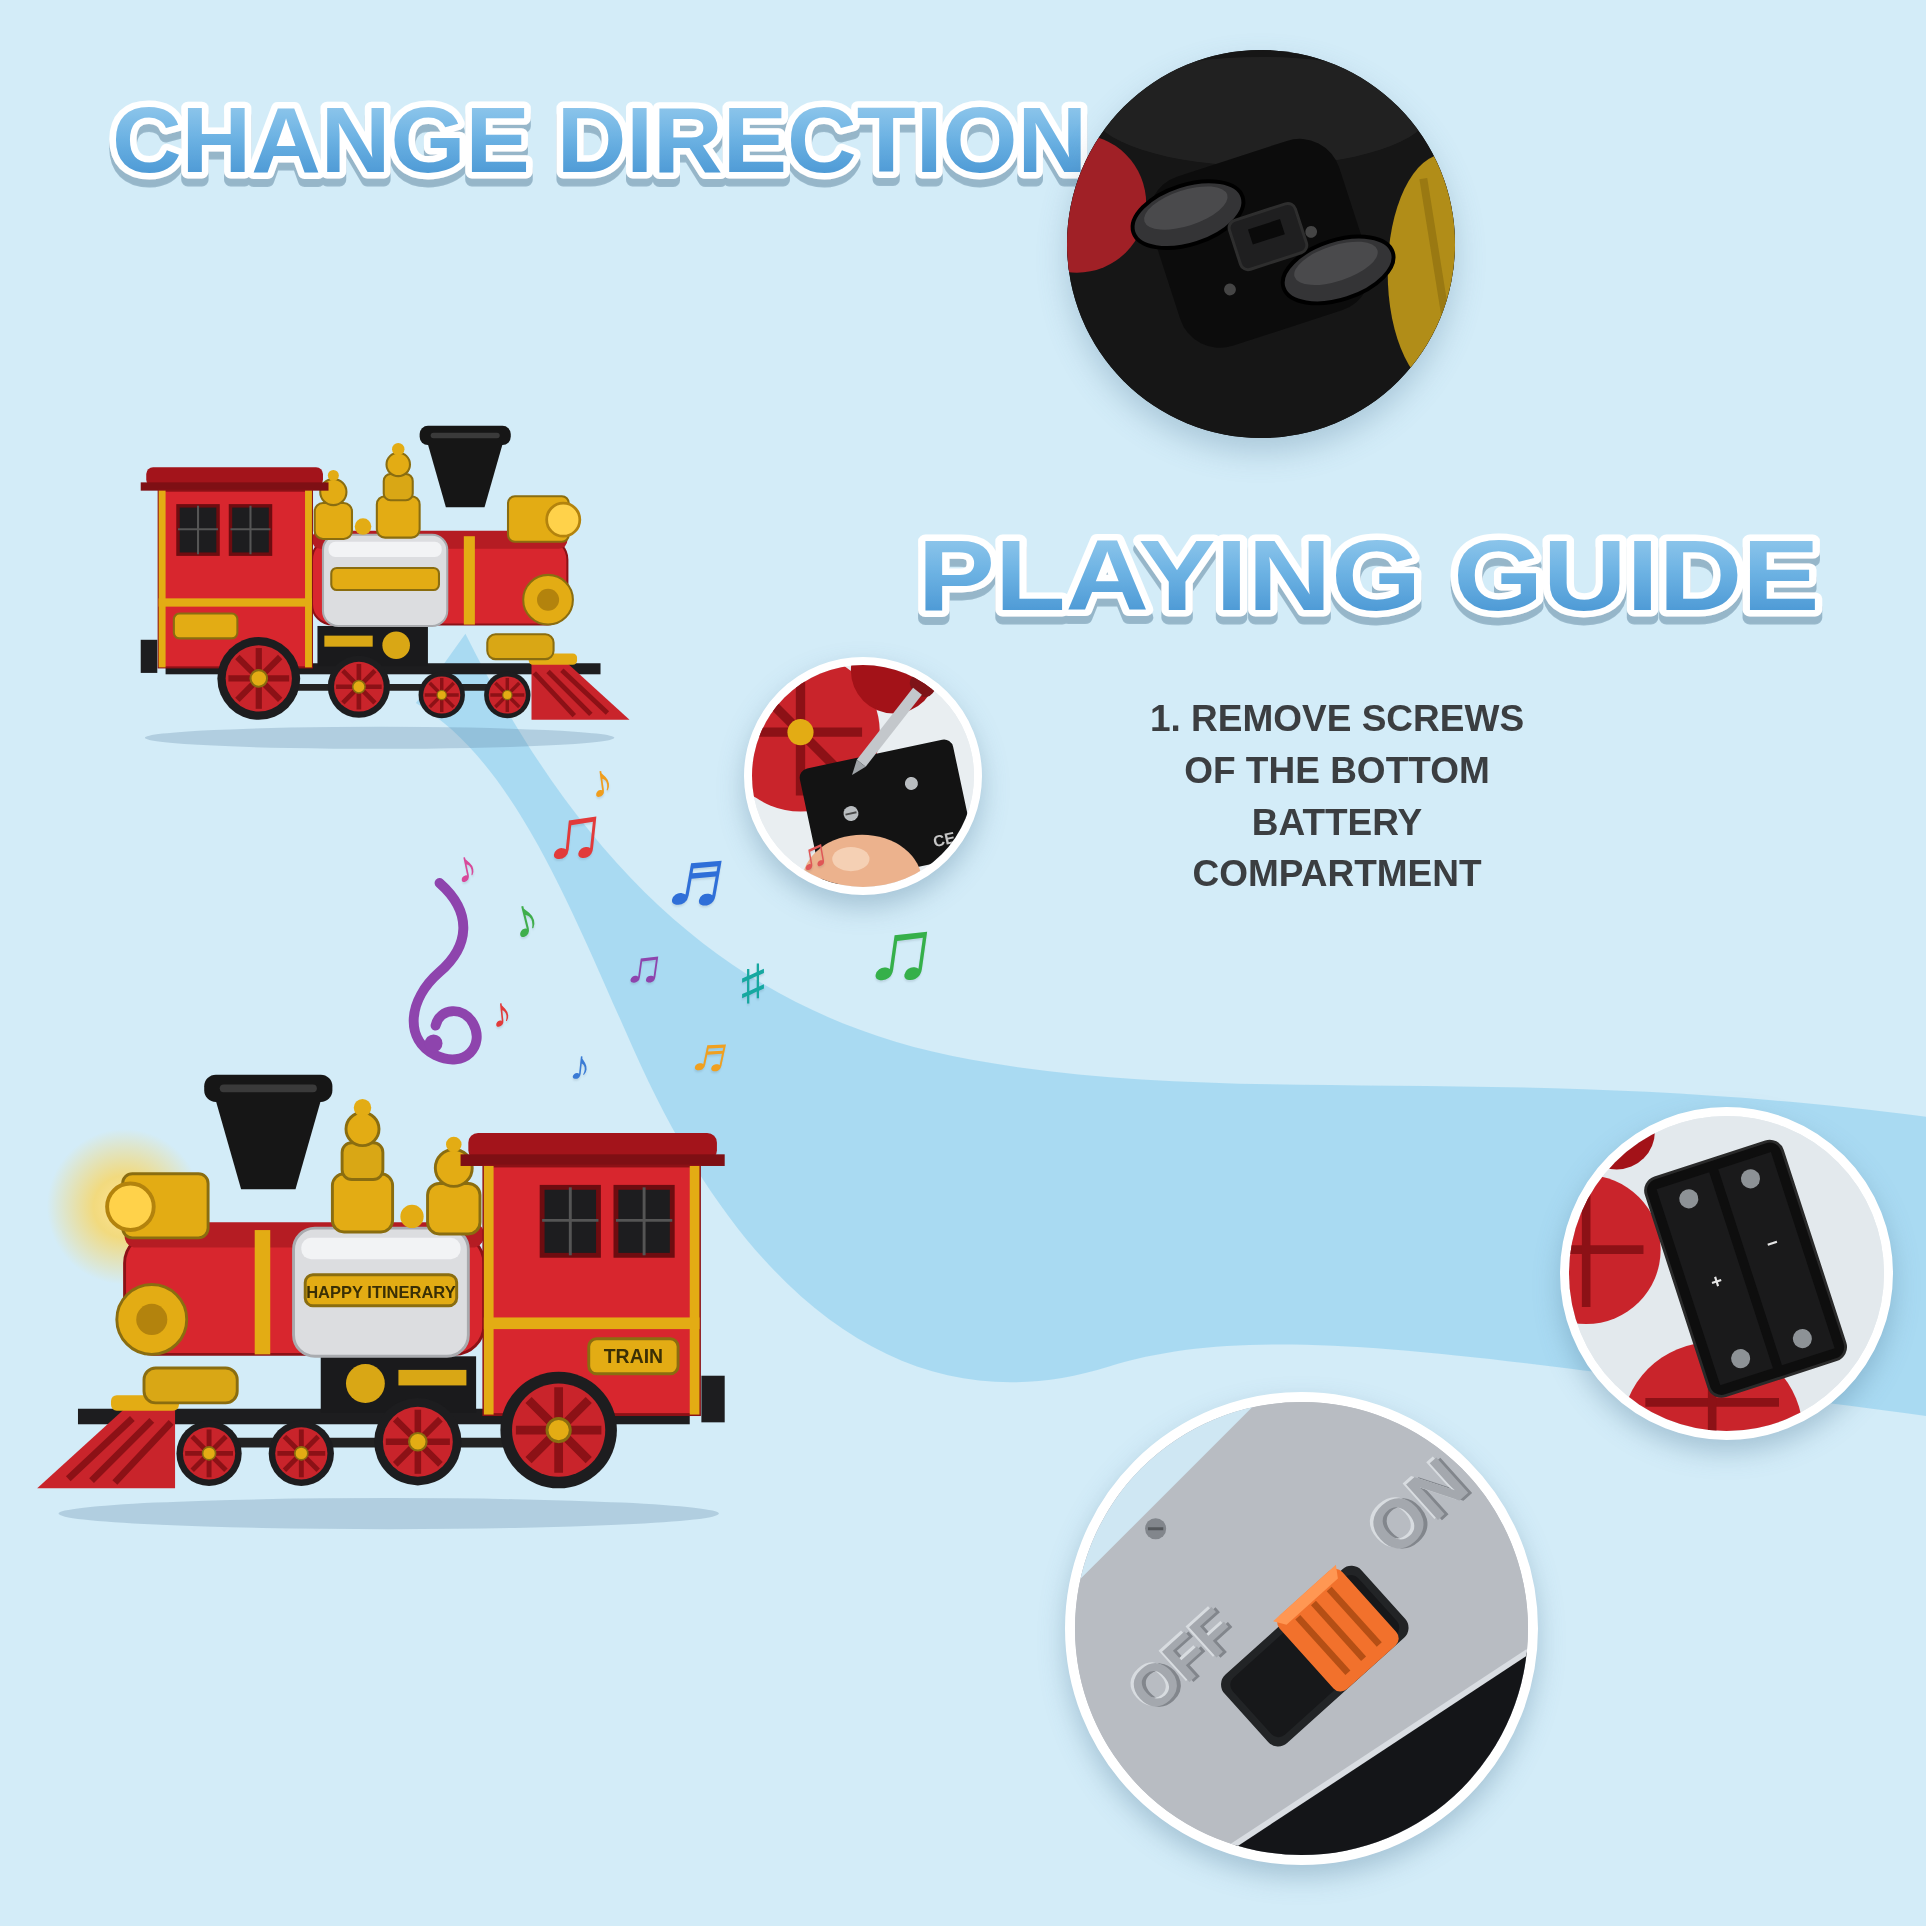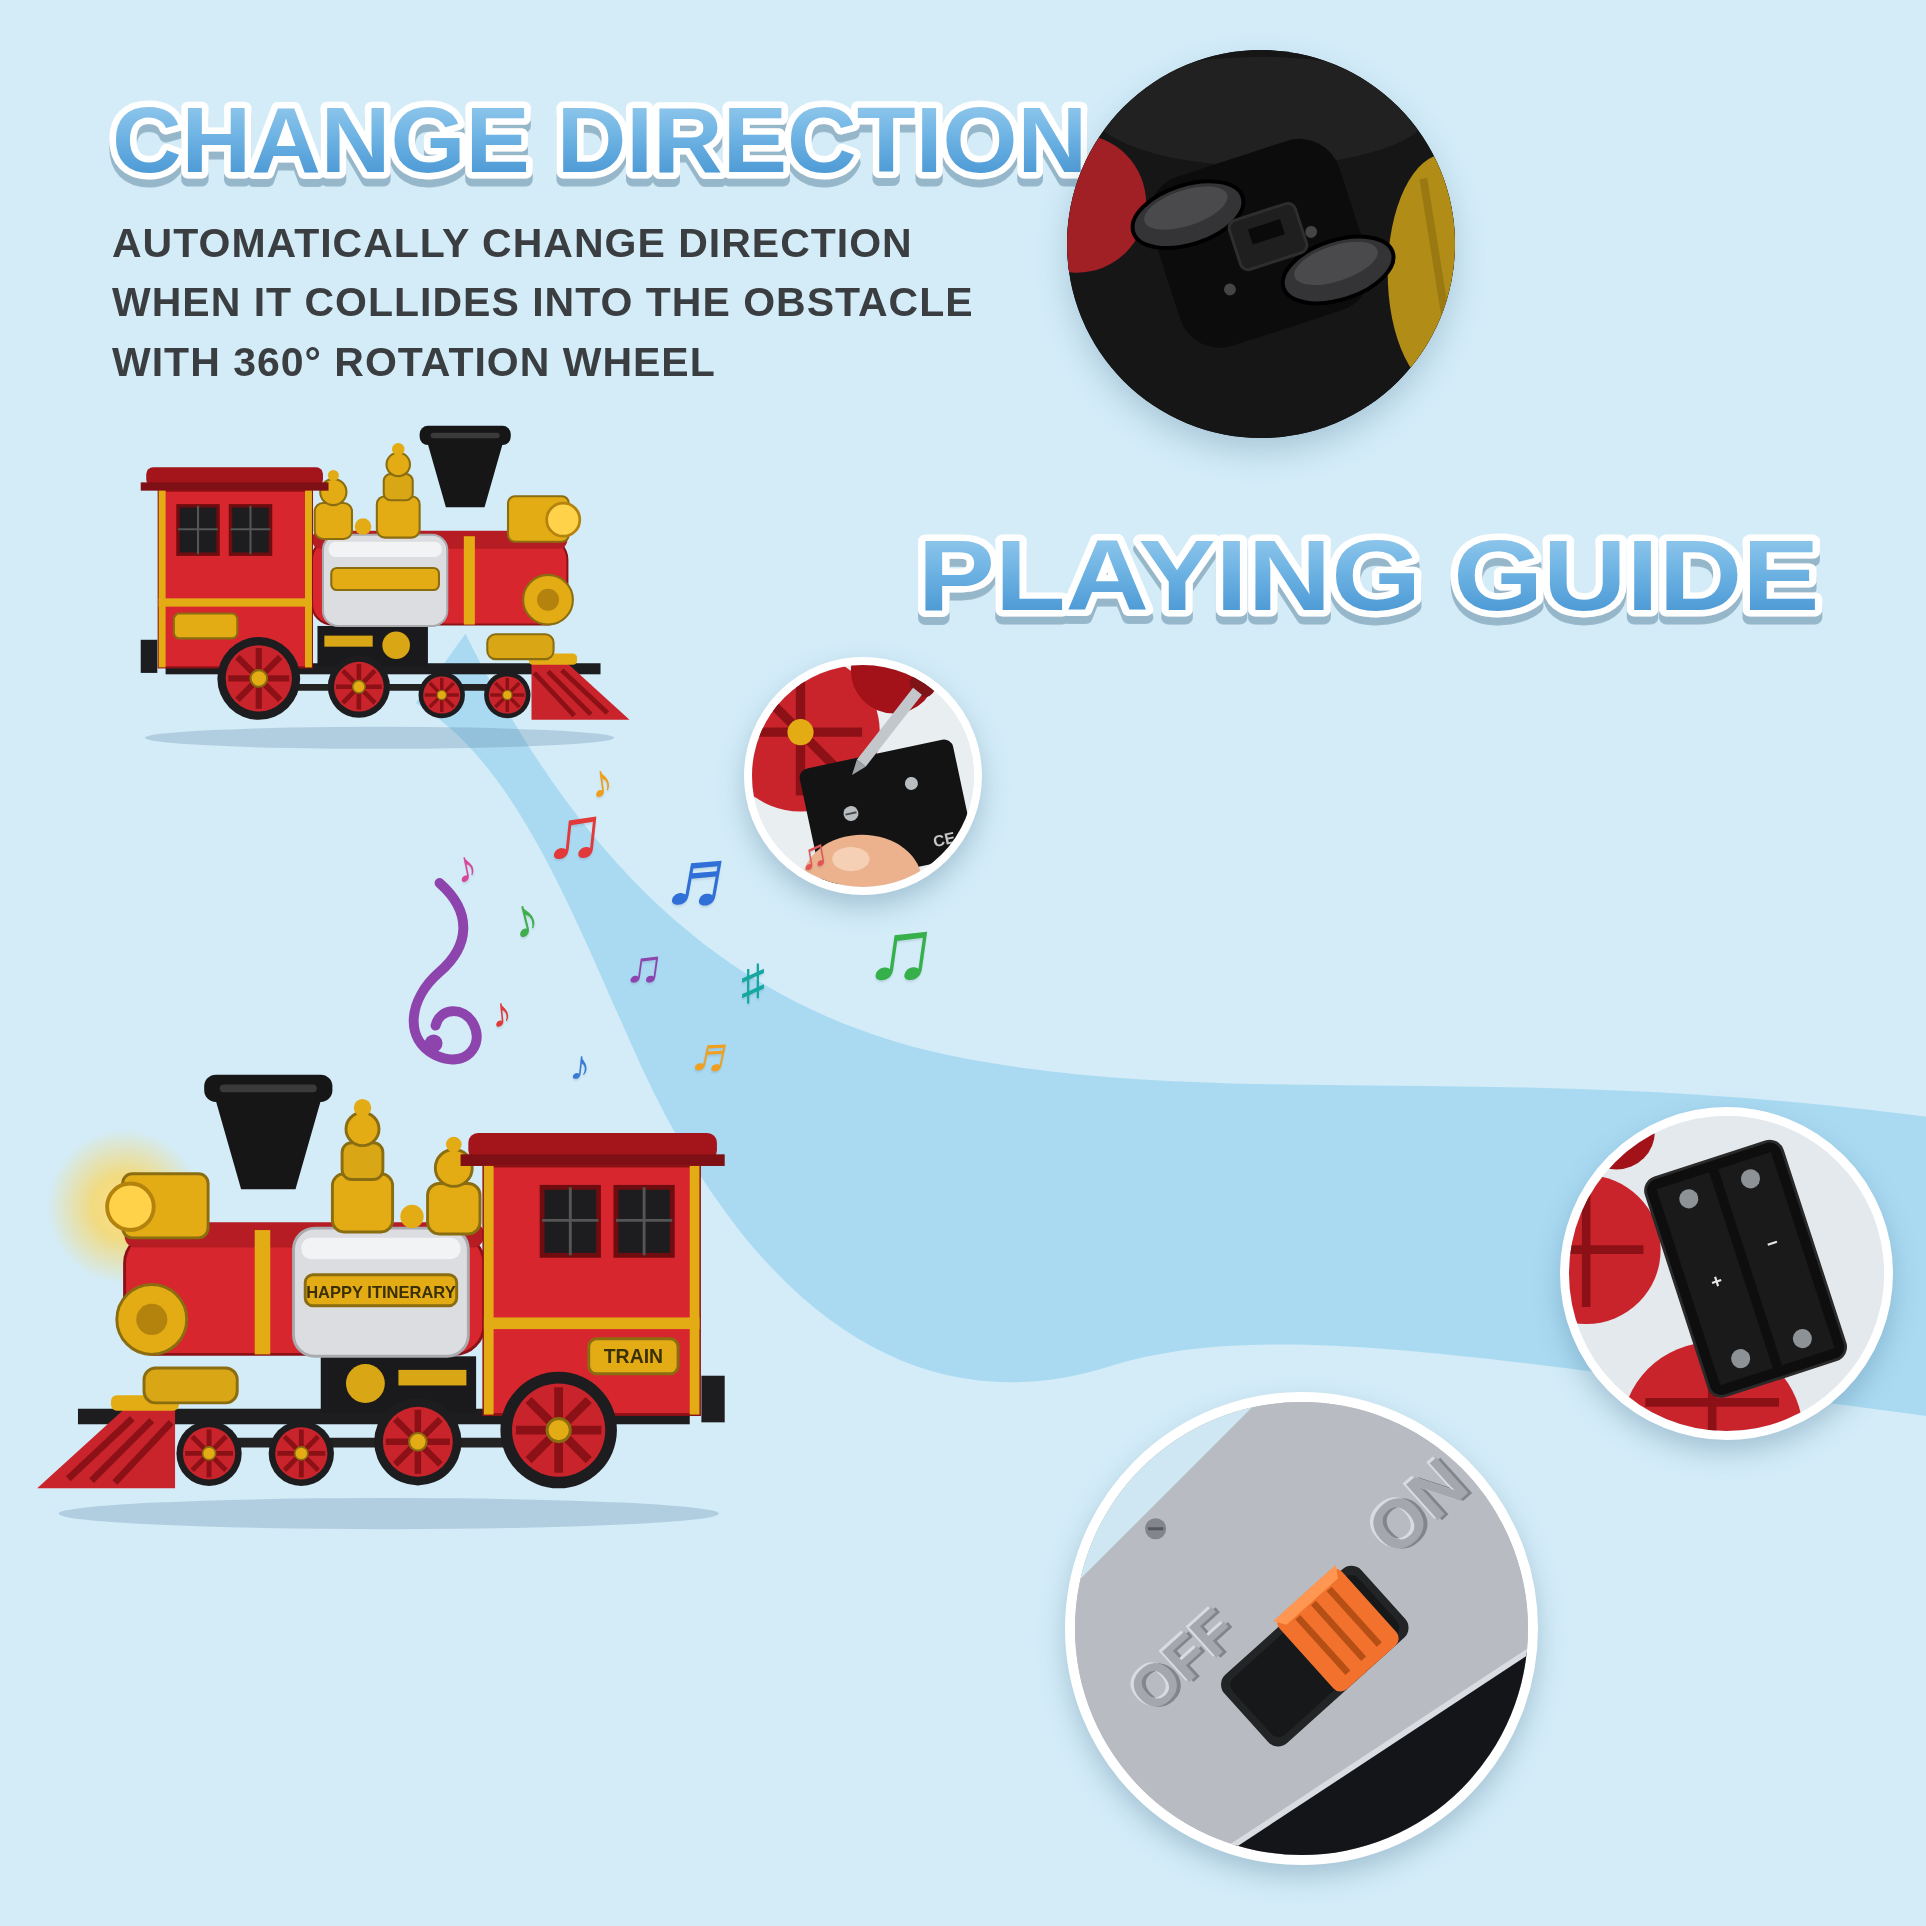--- a/index.html
+++ b/index.html
@@ -177,23 +177,20 @@
              L 1946 1430
              C 1500 1372 1280 1330 1120 1380
              C 930 1440 760 1330 640 1060
              C 575 915 520 770 420 710 Z" fill="#a6d9f1" opacity="0.95"></path>
   </svg>
 
   <svg class="abs title-change" viewBox="0 0 1010 125">
     <text class="big-title" x="8" y="96" font-size="94" textLength="985" lengthAdjust="spacingAndGlyphs" filter="url(#titleShadow)">CHANGE DIRECTION</text>
   </svg>
 
-  <div class="abs body-text desc" style="z-index:2">AUTOMATICALLY CHANGE DIRECTION
-WHEN IT COLLIDES INTO THE OBSTACLE
-WITH 360° ROTATION WHEEL</div>
 
   <figure class="photo photo-rotation" style="z-index:2">
     <svg viewBox="0 0 392 392">
       <rect width="392" height="392" fill="#161616"></rect>
       <ellipse cx="196" cy="62" rx="170" ry="55" fill="#ffffff" opacity="0.05"></ellipse>
       <circle cx="10" cy="155" r="70" fill="#a02026"></circle>
       <ellipse cx="382" cy="225" rx="58" ry="120" fill="#c29a18" opacity="0.9"></ellipse>
       <line x1="360" y1="130" x2="392" y2="330" stroke="#8a6d10" stroke-width="8" opacity="0.6"></line>
       <g transform="rotate(-18 196 196)">
         <rect x="95" y="105" width="200" height="180" rx="42" fill="#0c0c0c"></rect>
@@ -238,20 +235,23 @@
       <g transform="rotate(38 150 60)">
         <rect x="138" y="-50" width="28" height="70" rx="10" fill="#7e1418"></rect>
         <rect x="146" y="18" width="12" height="98" fill="#c3c7cb"></rect>
         <polygon points="146,116 158,116 152,132" fill="#9ea3a7"></polygon>
       </g>
       <ellipse cx="118" cy="232" rx="64" ry="50" fill="#ecb28d"></ellipse>
       <ellipse cx="106" cy="208" rx="20" ry="13" fill="#f6d3b8" opacity="0.9"></ellipse>
     </svg>
   </figure>
 
+  <div class="abs step step-1" style="z-index:2">1. REMOVE SCREWS
+OF THE BOTTOM
+BATTERY COMPARTMENT</div>
 
   <svg class="abs clef" viewBox="0 0 122 214">
     <path d="M58 8 C92 38 88 72 58 98 C26 126 22 166 54 182 C84 196 104 172 92 150 C82 132 58 134 54 152" fill="none" stroke="#8e44ad" stroke-width="10" stroke-linecap="round"></path>
     <circle cx="52" cy="170" r="9" fill="#8e44ad"></circle>
   </svg>
   <span class="note n1">♪</span>
   <span class="note n2">♫</span>
   <span class="note n3">♬</span>
   <span class="note n4">♪</span>
   <span class="note n5">♫</span>

